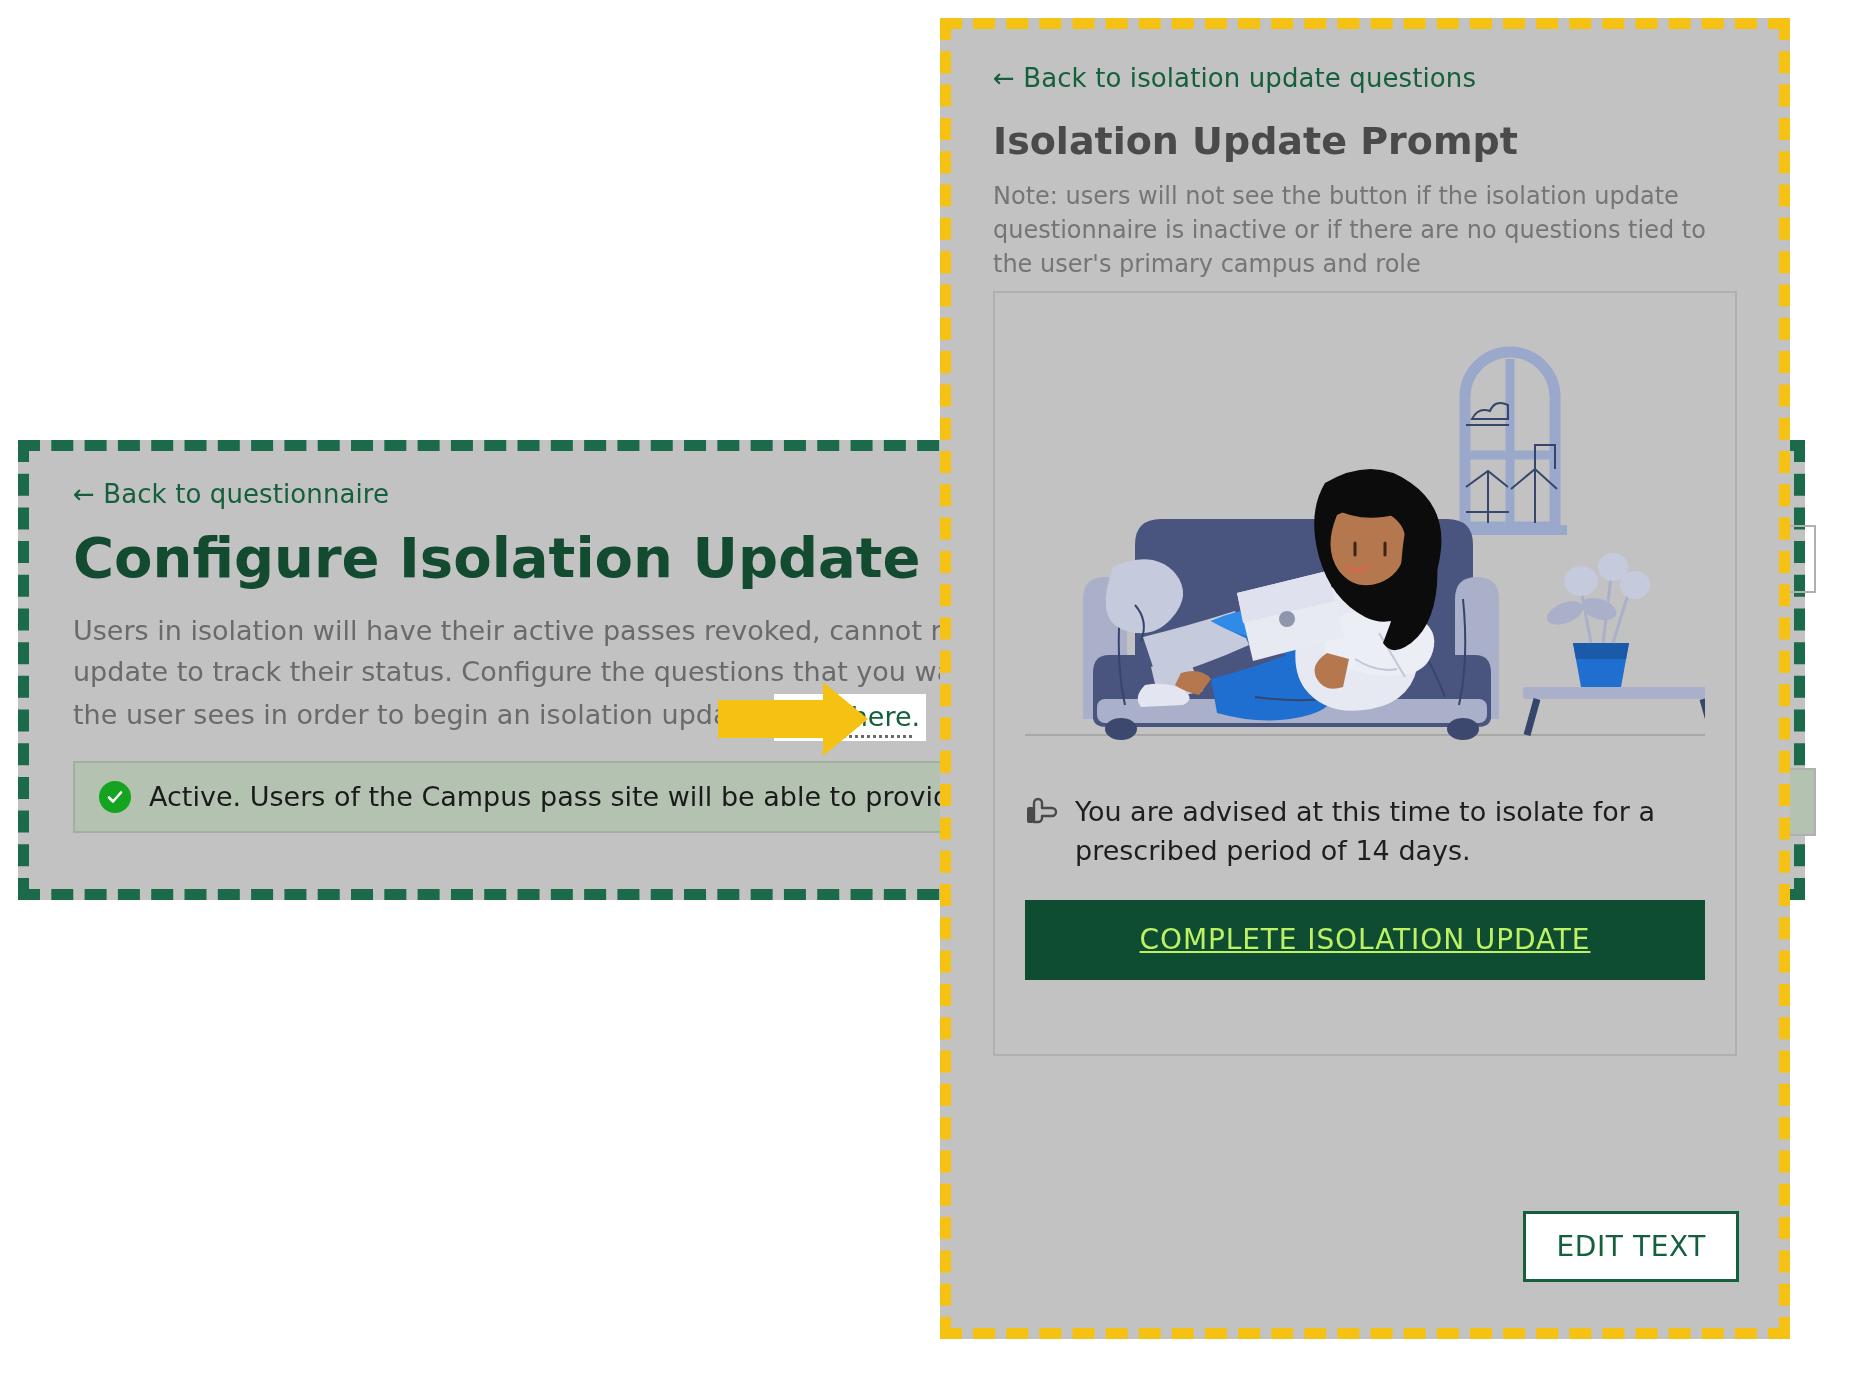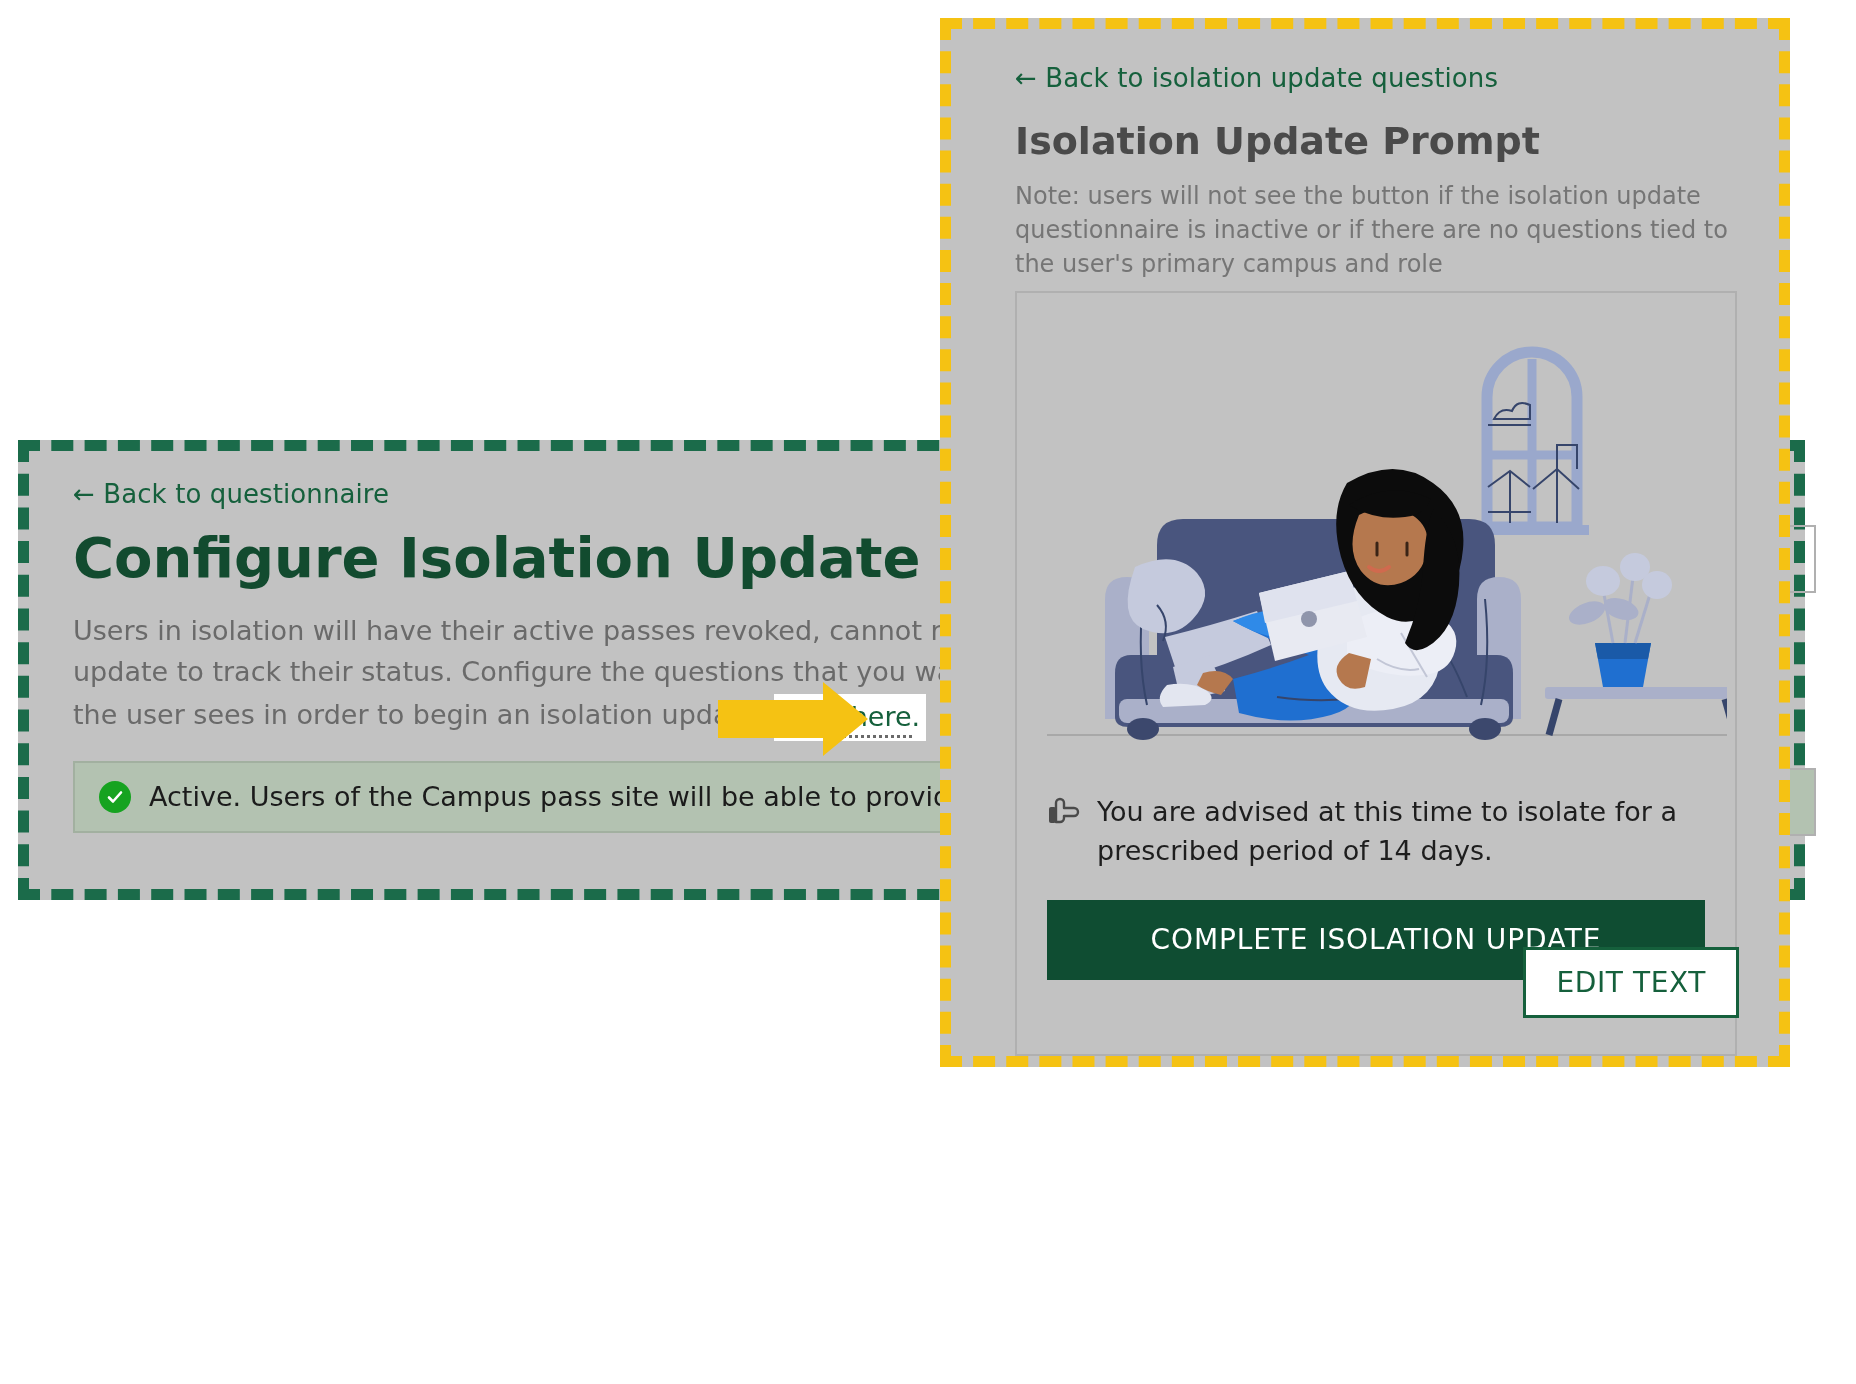--- a/index.html
+++ b/index.html
@@ -86,24 +86,24 @@
     position: absolute;
     left: 718px; top: 682px;
     width: 150px; height: 74px;
     z-index: 3;
   }
 
   
   #right-panel {
     position: absolute;
     left: 940px; top: 18px;
-    width: 850px; height: 1049px;
+    width: 850px; height: 1321px;
     background: #c2c2c2;
     border: 11px dashed #f5c213;
-    padding: 34px 42px 0 64px;
+    padding: 34px 42px 0 42px;
     z-index: 4;
   }
   #right-title {
     color: #4a4a4a;
     font-size: 38px;
     font-weight: bold;
     margin: 12px 0 16px 0;
   }
   #right-note {
     color: #757575;
@@ -134,30 +134,31 @@
     color: #1e1e1e;
     font-size: 27px;
     line-height: 1.42;
   }
   .hand-icon { flex: none; margin: 4px 16px 0 0; }
   #btn-complete {
     margin-top: 30px;
     width: 100%;
     height: 80px;
     background: #0f4d32;
-    color: #ffffff;
+    color: #bef264;
     border: none;
     font-size: 28px;
     letter-spacing: .9px;
     font-family: inherit;
     cursor: pointer;
+    text-decoration: underline;
   }
   #btn-edit {
     position: absolute;
-    right: 40px; bottom: 38px;
+    right: 40px; bottom: 46px;
     background: #ffffff;
     color: #15603c;
     border: 3px solid #15603c;
     font-size: 28px;
     letter-spacing: .6px;
     padding: 16px 30px;
     font-family: inherit;
     cursor: pointer;
     z-index: 6;
   }

